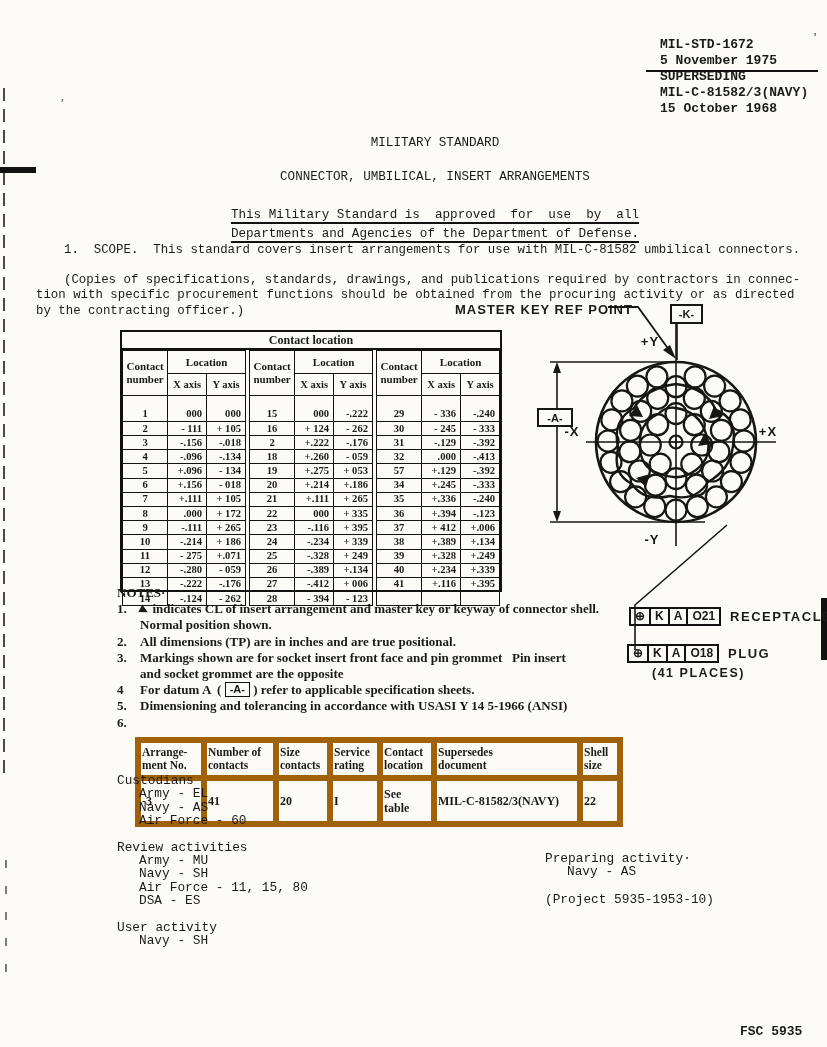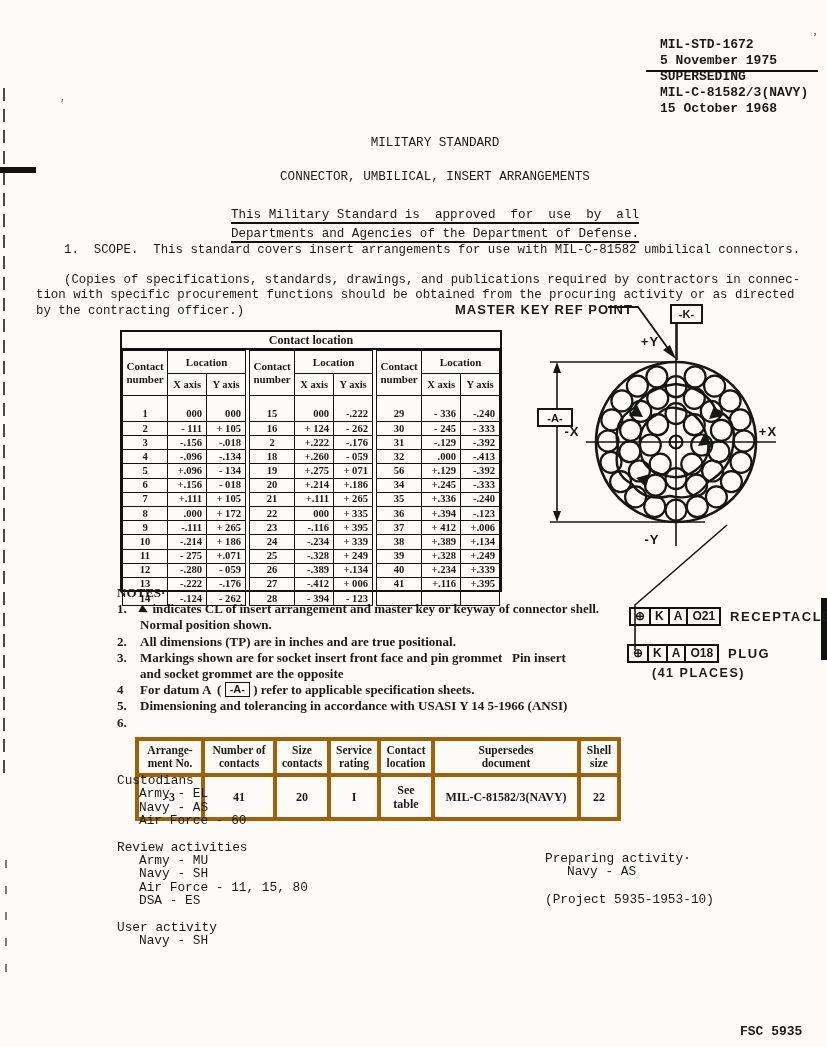--- a/index.html
+++ b/index.html
@@ -75,21 +75,21 @@
   .note-num{width:23px;flex:none;font:700 13px/15.8px "Liberation Serif",serif;}
   .note-text{font:700 13px/15.8px "Liberation Serif",serif;white-space:pre-wrap;}
   .key-arrow{display:inline-block;transform:rotate(28deg);font-size:11px;margin-right:4px;
     font-family:"DejaVu Sans",sans-serif;}
   .dbox{display:inline-block;border:1.5px solid #111;padding:0 4px;font:700 11px/13px "Liberation Sans",sans-serif;
     vertical-align:1px;}
 
   
   table.arr{position:absolute;left:135px;top:737px;border-collapse:collapse;table-layout:fixed;
     font-family:"Liberation Serif",serif;background:#fcfbf7;}
-  table.arr th,table.arr td{border:4px solid #a16207;white-space:pre-line;text-align:center;}
+  table.arr th,table.arr td{border:6px solid #a16207;white-space:pre-line;text-align:left;}
   table.arr th{font:700 11.5px/13.5px "Liberation Serif",serif;padding:2px 1px;height:28px;vertical-align:middle;}
   table.arr td{font:700 12px/14px "Liberation Serif",serif;height:38px;vertical-align:middle;}
 
   
   .activities{left:117px;top:774px;font:400 12.8px/13.4px "Liberation Mono",monospace;}
   .act-group{margin-bottom:13px;}
   .act-title{white-space:pre;}
   .act-item{padding-left:22px;white-space:pre;}
   .preparing{left:545px;top:824px;font:400 12.8px/13.4px "Liberation Mono",monospace;margin-top:28px;}
   .project{margin-top:14px;white-space:pre;}
@@ -255,21 +255,21 @@
               <td class="cv">-.176</td>
             </tr>
             <tr>
               <td class="cn">18</td>
               <td class="cv">+.260</td>
               <td class="cv">- 059</td>
             </tr>
             <tr>
               <td class="cn">19</td>
               <td class="cv">+.275</td>
-              <td class="cv">+ 071</td>
+              <td class="cv">+ 053</td>
             </tr>
             <tr>
               <td class="cn">20</td>
               <td class="cv">+.214</td>
               <td class="cv">+.186</td>
             </tr>
             <tr>
               <td class="cn">21</td>
               <td class="cv">+.111</td>
               <td class="cv">+ 265</td>
@@ -338,21 +338,21 @@
               <td class="cn">31</td>
               <td class="cv">-.129</td>
               <td class="cv">-.392</td>
             </tr>
             <tr>
               <td class="cn">32</td>
               <td class="cv">.000</td>
               <td class="cv">-.413</td>
             </tr>
             <tr>
-              <td class="cn">56</td>
+              <td class="cn">57</td>
               <td class="cv">+.129</td>
               <td class="cv">-.392</td>
             </tr>
             <tr>
               <td class="cn">34</td>
               <td class="cv">+.245</td>
               <td class="cv">-.333</td>
             </tr>
             <tr>
               <td class="cn">35</td>

